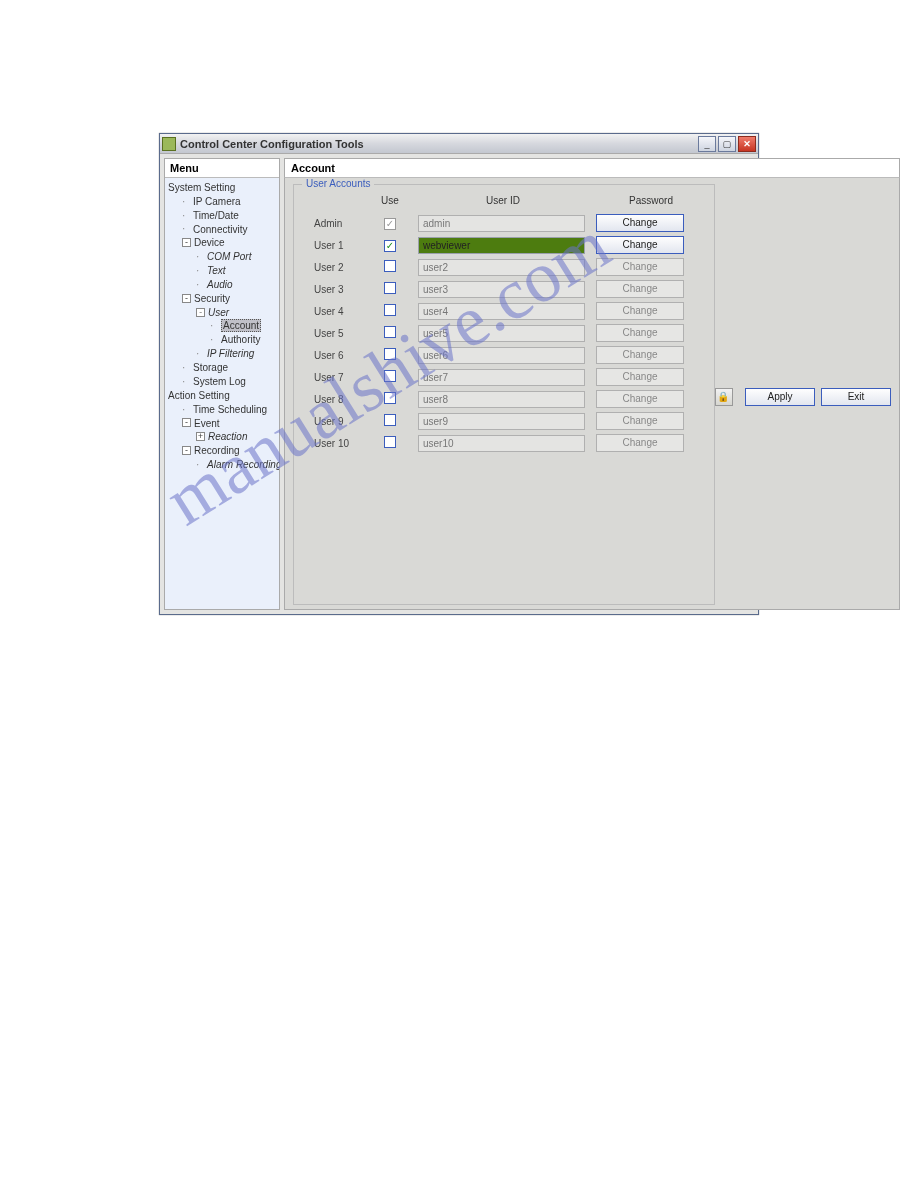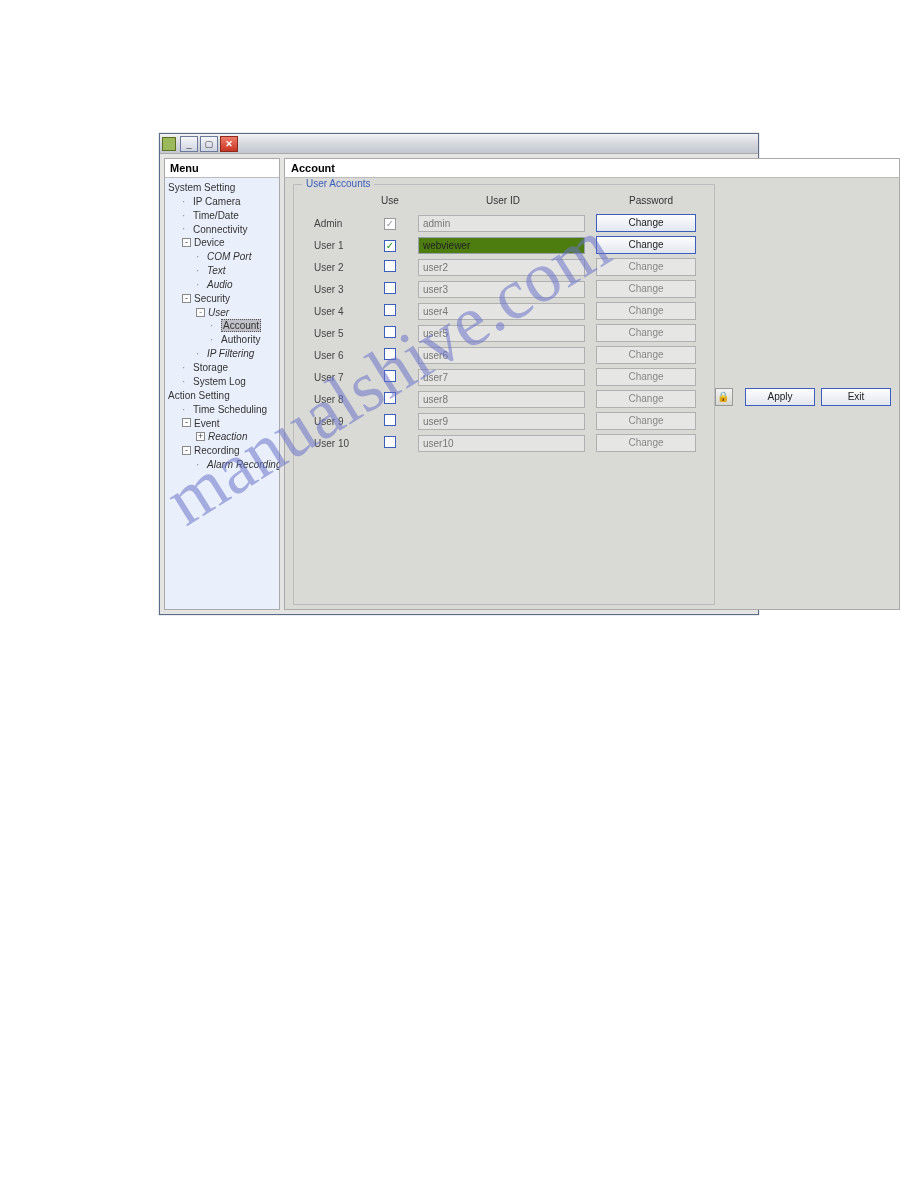--- a/index.html
+++ b/index.html
@@ -199,21 +199,21 @@
     padding: 1px 4px;
     font-size: 10px;
     color: #222;
   }
   .txt.disabled {
     background: #e4e4e2;
     color: #777;
     border-color: #b0b0b0;
   }
   .btn {
-    width: 100px; height: 18px;
+    width: 88px; height: 18px;
     border: 1px solid #3b5dbd;
     background: linear-gradient(#fefefe,#e2e6ef);
     font-size: 10px;
     color: #222;
     text-align: center;
     line-height: 16px;
     cursor: pointer;
   }
   .btn.disabled {
     border-color: #b0b0b0;
@@ -250,20 +250,21 @@
     pointer-events: none;
     font-family: Georgia, serif;
   }
 </style>
 </head>
 <body>
 
 <div class="window">
   <div class="titlebar">
     <div class="titlebar-icon"></div>
+    <div class="titlebar-text">Control Center Configuration Tools</div>
     <div class="titlebar-buttons">
       <div class="tbtn">_</div>
       <div class="tbtn">▢</div>
       <div class="tbtn close">✕</div>
     </div>
   </div>
 
   <div class="window-body">
 
     <div class="sidebar">

